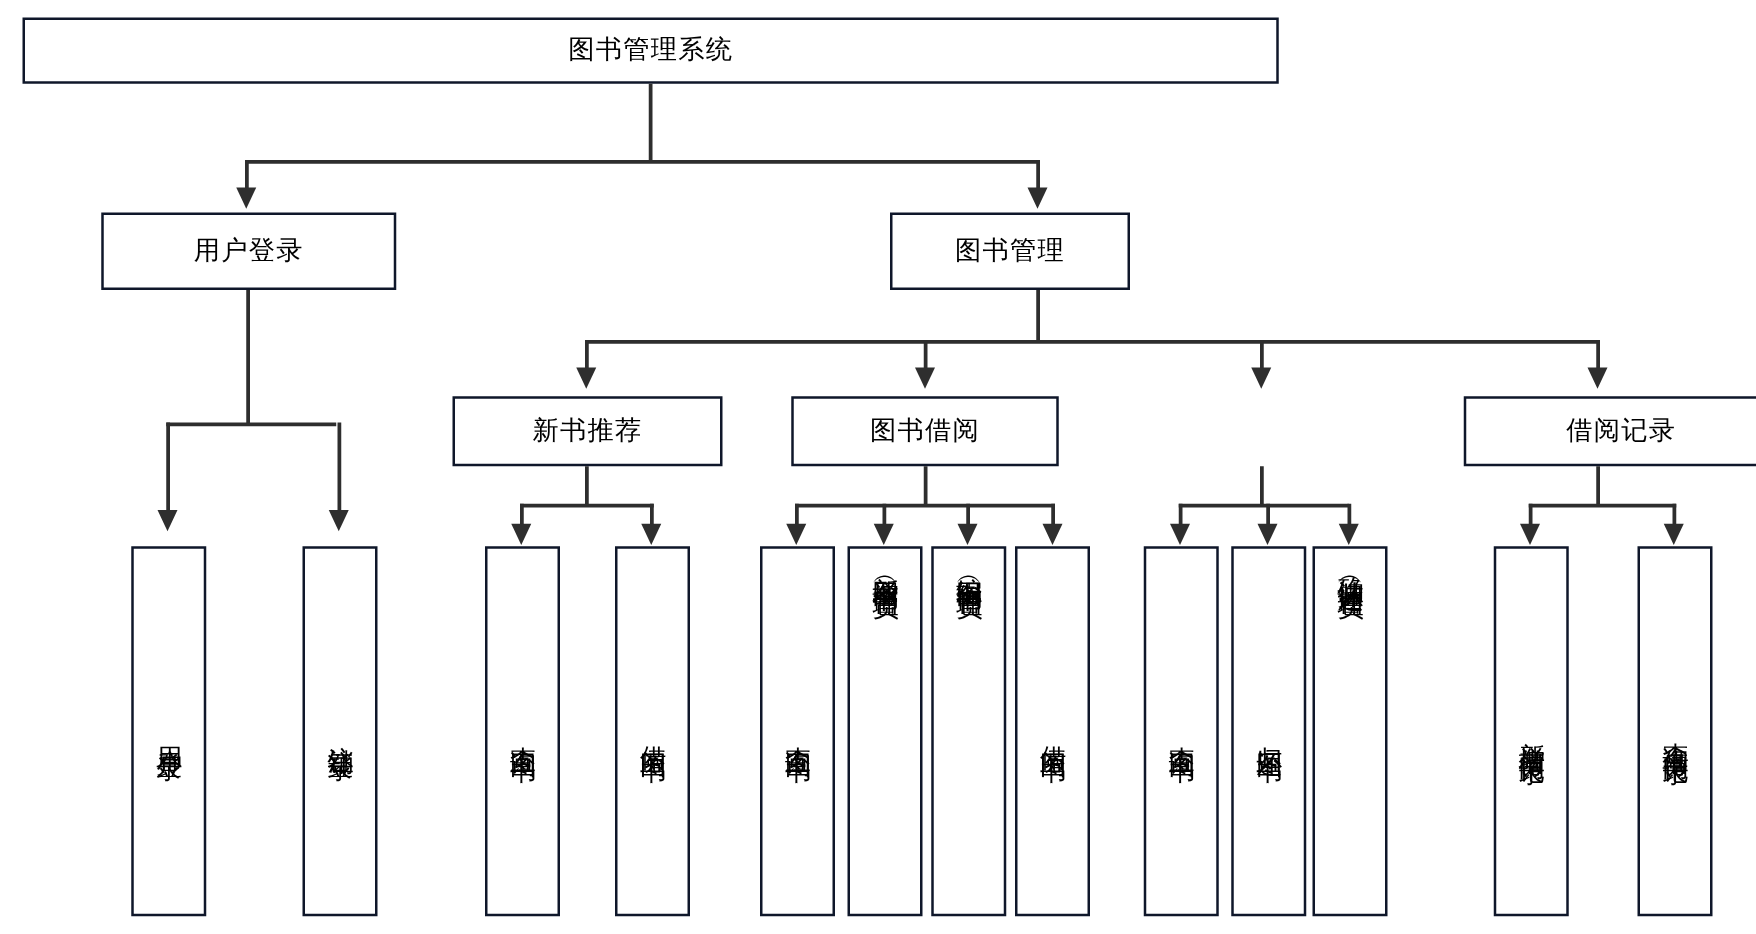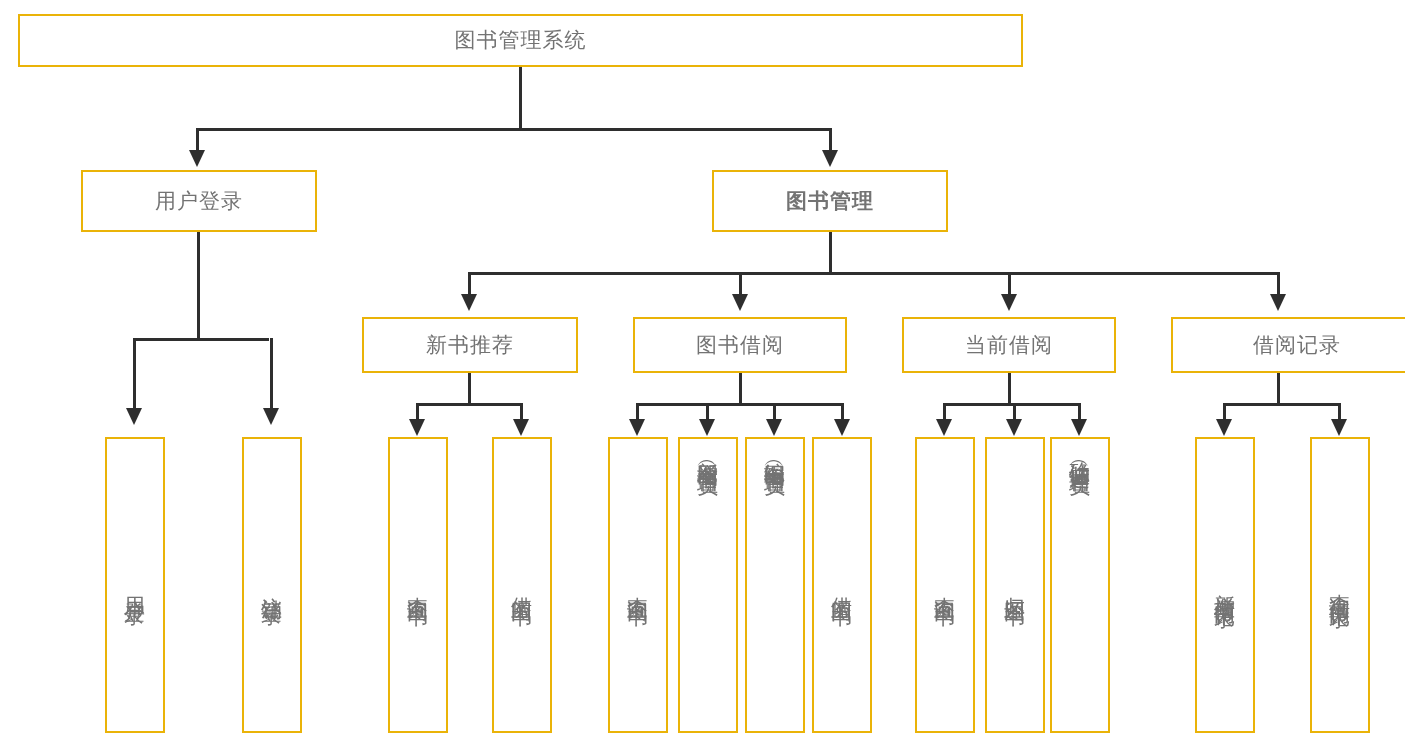--- a/index.html
+++ b/index.html
@@ -16,25 +16,25 @@
     height: 747px;
     background: #ffffff;
     overflow: hidden;
   }
 
   
   .node {
     position: absolute;
     box-sizing: border-box;
     background: #ffffff;
-    border: 2px solid #eab308;
+    border: 2px solid #0f172a;
     display: flex;
     align-items: center;
     justify-content: center;
-    color: #737373;
+    color: #000000;
   }
   .node .label {
     display: block;
     text-align: center;
     line-height: 1.15;
     white-space: nowrap;
   }
 
   
   .node.horiz .label {
@@ -110,21 +110,21 @@
 
   <div class="vline" style="left:196px; top:128px; width:3px; height:25px;"></div>
   <div class="arrow" style="left:189px; top:150px;"></div>
   <div class="vline" style="left:829px; top:128px; width:3px; height:25px;"></div>
   <div class="arrow" style="left:822px; top:150px;"></div>
 
   <div class="node horiz" style="left:81px; top:170px; width:236px; height:62px;">
     <span class="label">用户登录</span>
   </div>
 
-  <div class="node horiz" style="left:712px; top:170px; width:236px; height:62px;font-weight:bold;">
+  <div class="node horiz" style="left:712px; top:170px; width:192px; height:62px;">
     <span class="label">图书管理</span>
   </div>
 
   <div class="vline" style="left:197px; top:232px; width:3px; height:108px;"></div>
   <div class="hline" style="left:133px; top:338px; width:136px; height:3px;"></div>
   <div class="vline" style="left:133px; top:338px; width:3px; height:72px;"></div>
   <div class="arrow" style="left:126px; top:408px;"></div>
   <div class="vline" style="left:270px; top:338px; width:3px; height:72px;"></div>
   <div class="arrow" style="left:263px; top:408px;"></div>
 
@@ -140,23 +140,20 @@
   <div class="arrow" style="left:1270px; top:294px;"></div>
 
   <div class="node horiz" style="left:633px; top:317px; width:214px; height:56px;">
     <span class="label">图书借阅</span>
   </div>
 
   <div class="node horiz" style="left:362px; top:317px; width:216px; height:56px;">
     <span class="label">新书推荐</span>
   </div>
 
-  <div class="node horiz" style="left:902px; top:317px; width:214px; height:56px;">
-    <span class="label">当前借阅</span>
-  </div>
 
   <div class="node horiz" style="left:1171px; top:317px; width:252px; height:56px;">
     <span class="label">借阅记录</span>
   </div>
 
   <div class="vline" style="left:468px; top:373px; width:3px; height:32px;"></div>
   <div class="hline" style="left:416px; top:403px; width:107px; height:3px;"></div>
   <div class="vline" style="left:416px; top:403px; width:3px; height:18px;"></div>
   <div class="arrow" style="left:409px; top:419px;"></div>
   <div class="vline" style="left:520px; top:403px; width:3px; height:18px;"></div>

